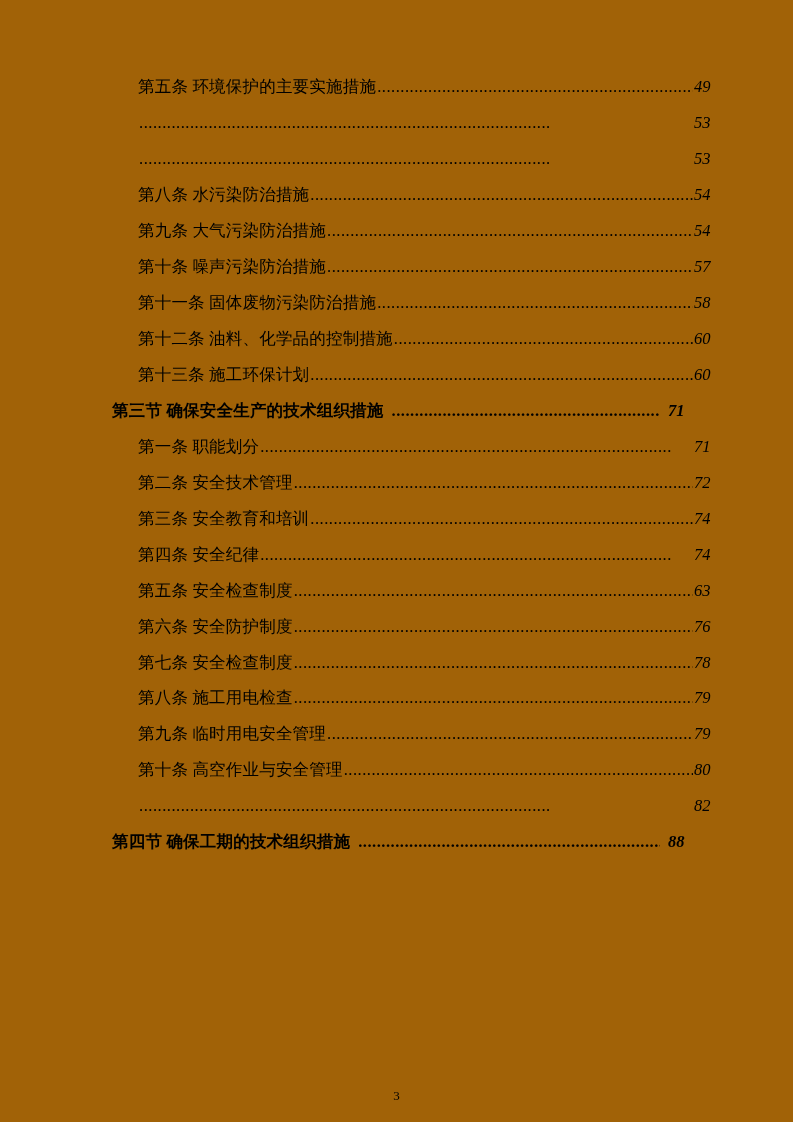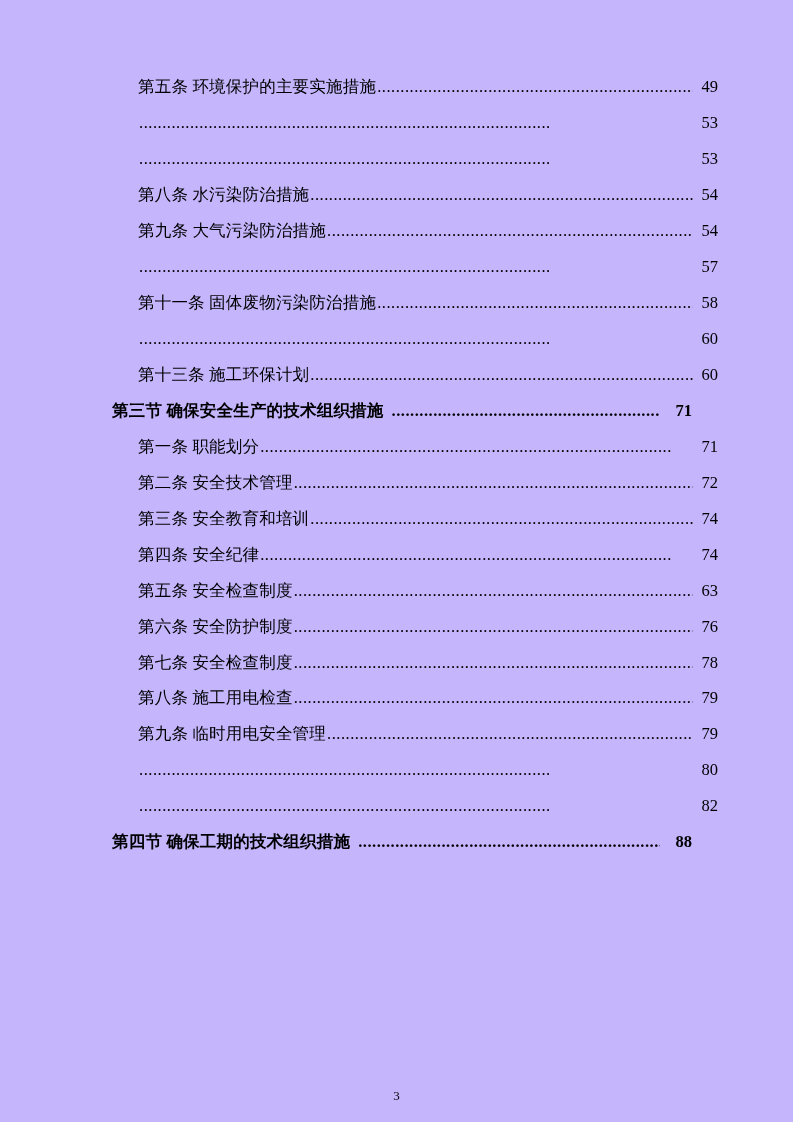--- a/index.html
+++ b/index.html
@@ -9,21 +9,21 @@
   }
   body {
     font-family: "Liberation Serif", "DejaVu Serif", serif;
     color: #000000;
   }
   .page {
     position: relative;
     width: 793px;
     height: 1122px;
     margin: 0 auto;
-    background: #c4b5fd;
+    background: #a16207;
     overflow: hidden;
     box-sizing: border-box;
   }
   .toc {
     position: absolute;
     top: 78px;
     left: 112px;
     width: 580px;
   }
   .toc-entry {
@@ -43,22 +43,22 @@
     flex: 1 1 auto;
     overflow: hidden;
     white-space: nowrap;
     font-size: 16.5px;
     letter-spacing: 0.5px;
     margin: 0 1px;
     color: #000;
   }
   .toc-entry .page-num {
     flex: 0 0 auto;
-    text-align: right;
     min-width: 24px;
+    font-style: italic;
   }
 
   
   .lvl-1 { padding-left: 0px; gap: 7px; }       
   .lvl-2 { padding-left: 26px; }      
 
   .bold { font-weight: bold; }
 
   .footer {
     position: absolute;
@@ -93,29 +93,31 @@
         <span class="label">第八条  水污染防治措施</span>
         <span class="leader">.........................................................................................</span>
         <span class="page-num">54</span>
       </div>
       <div class="toc-entry lvl-2">
         <span class="label">第九条  大气污染防治措施</span>
         <span class="leader">.........................................................................................</span>
         <span class="page-num">54</span>
       </div>
       <div class="toc-entry lvl-2">
+        <span class="label">第十条  噪声污染防治措施</span>
         <span class="leader">.........................................................................................</span>
         <span class="page-num">57</span>
       </div>
       <div class="toc-entry lvl-2">
         <span class="label">第十一条  固体废物污染防治措施</span>
         <span class="leader">.........................................................................................</span>
         <span class="page-num">58</span>
       </div>
       <div class="toc-entry lvl-2">
+        <span class="label">第十二条  油料、化学品的控制措施</span>
         <span class="leader">.........................................................................................</span>
         <span class="page-num">60</span>
       </div>
       <div class="toc-entry lvl-2">
         <span class="label">第十三条  施工环保计划</span>
         <span class="leader">.........................................................................................</span>
         <span class="page-num">60</span>
       </div>
       <div class="toc-entry lvl-1 bold">
         <span class="label">第三节  确保安全生产的技术组织措施</span>
@@ -161,20 +163,21 @@
         <span class="label">第八条  施工用电检查</span>
         <span class="leader">.........................................................................................</span>
         <span class="page-num">79</span>
       </div>
       <div class="toc-entry lvl-2">
         <span class="label">第九条  临时用电安全管理</span>
         <span class="leader">.........................................................................................</span>
         <span class="page-num">79</span>
       </div>
       <div class="toc-entry lvl-2">
+        <span class="label">第十条  高空作业与安全管理</span>
         <span class="leader">.........................................................................................</span>
         <span class="page-num">80</span>
       </div>
       <div class="toc-entry lvl-2">
         <span class="leader">.........................................................................................</span>
         <span class="page-num">82</span>
       </div>
       <div class="toc-entry lvl-1 bold">
         <span class="label">第四节  确保工期的技术组织措施</span>
         <span class="leader">.........................................................................................</span>

